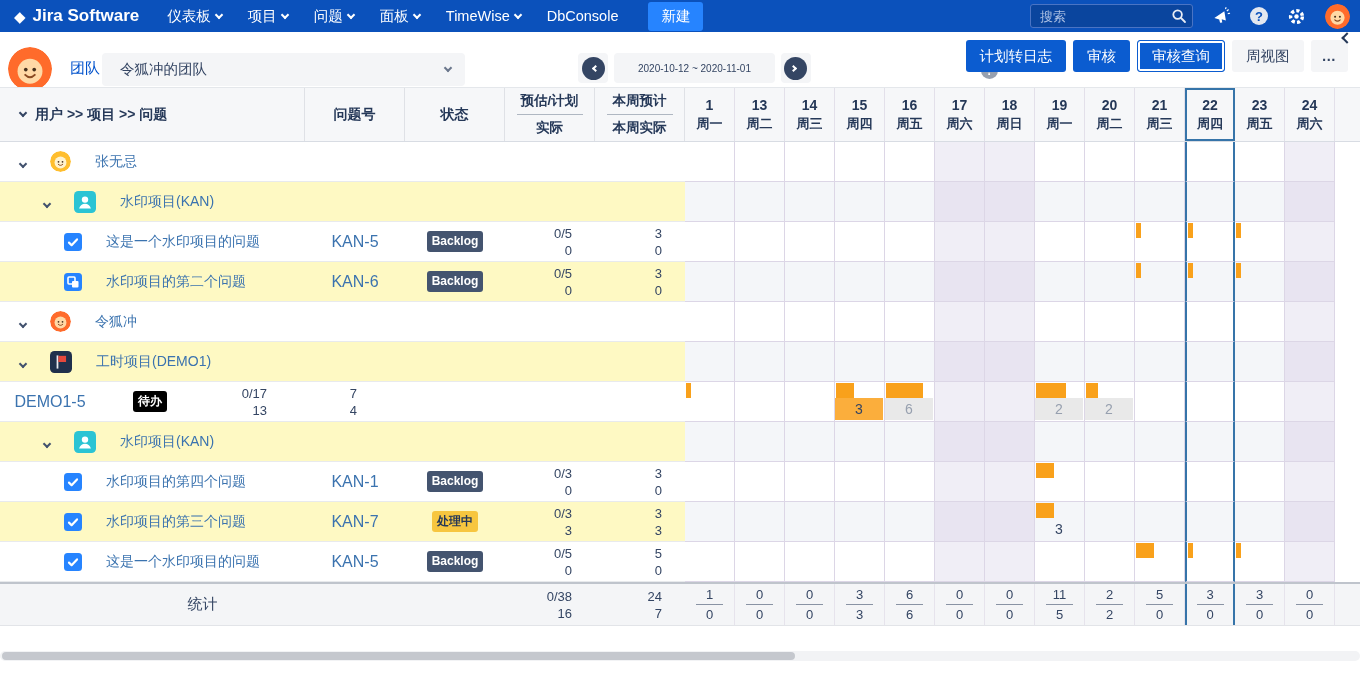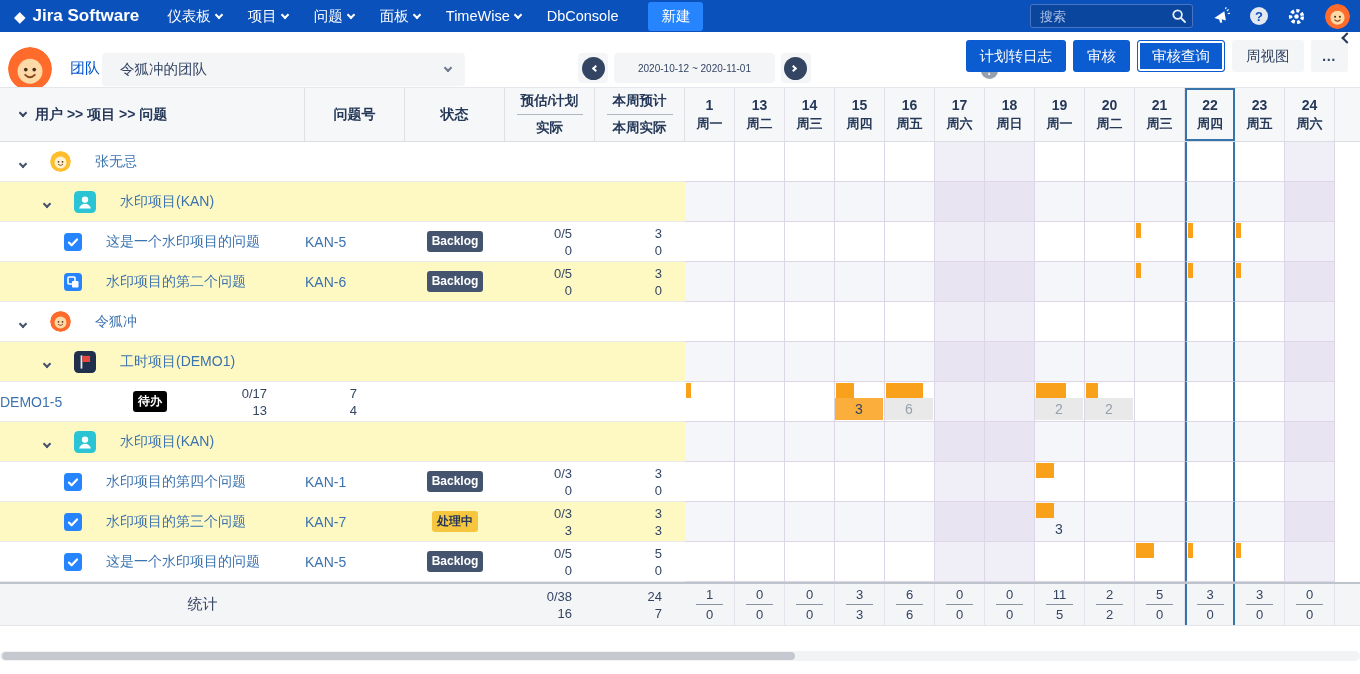--- a/index.html
+++ b/index.html
@@ -64,21 +64,21 @@
   .row { display:flex; height:40px; }
   .row .left { width:685px; display:flex; align-items:center; border-bottom:1px solid #E8EAED; }
   .row.alt .left { background:#fef9c3; }
   .treecell { width:305px; display:flex; align-items:center; gap:24px; overflow:hidden; }
   .treecell .name { color:#3B73AF; font-size:14px; white-space:nowrap; cursor:pointer; }
   .tchev { color:#42526E; cursor:pointer; flex:none; }
   .av20 { width:21px; height:21px; border-radius:50%; overflow:hidden; flex:none; }
   .av20 svg, .pic svg, .iic svg { display:block; width:100%; height:100%; }
   .pic { width:22px; height:22px; flex:none; }
   .iic { width:18px; height:18px; flex:none; }
-  .kcell { width:100px; text-align:left; color:#3B73AF; font-size:14px; cursor:pointer; }
+  .kcell { width:100px; text-align:center; color:#3B73AF; font-size:16px; cursor:pointer; }
   .scell { width:100px; display:flex; justify-content:center; }
   .badge { font-size:12px; font-weight:bold; padding:2px 5px; border-radius:3px; line-height:1.35; }
   .numcell { width:90px; display:flex; flex-direction:column; align-items:flex-end; justify-content:center; padding-right:23px; font-size:13px; color:#344563; line-height:17px; }
   .dc { width:50px; position:relative; border-right:1px solid #DCD6E6; border-bottom:1px solid #DCD6E6; }
   .row.alt .dc { background:#F4F6F9; }
   .dc.we { background:rgba(109,88,171,0.10); }
   .row.alt .dc.we { background:rgba(109,88,171,0.16); }
   .dc.today { border-left:2px solid #3674A9; border-right:2px solid #3674A9; }
   .bar { position:absolute; top:1px; left:1px; height:15px; background:#F9A11B; }
   .actual { position:absolute; top:16px; left:0; right:1px; bottom:1px; display:flex; align-items:center; justify-content:center; font-size:14px; }
@@ -450,21 +450,21 @@
         <div class="dc we"></div>
         <div class="dc"></div>
         <div class="dc"></div>
         <div class="dc"></div>
         <div class="dc today"></div>
         <div class="dc"></div>
         <div class="dc we"></div>
       </div>
       <div class="row alt">
         <div class="left">
-          <div class="treecell" style="padding-left: 44px; width: 685px;">
+          <div class="treecell" style="padding-left: 20px; width: 685px;">
             <div class="tchev"><span class="chev"></span></div>
             <div class="pic">
               <svg viewBox="0 0 20 20">
                 <rect width="20" height="20" rx="4" fill="#20304C"></rect>
                 <rect x="6" y="4" width="1.6" height="12" fill="#E8EAF0"></rect>
                 <rect x="7.6" y="4.4" width="7" height="5.6" fill="#E5483C"></rect>
               </svg>
             </div>
             <div class="name">工时项目(DEMO1)</div>
           </div>

